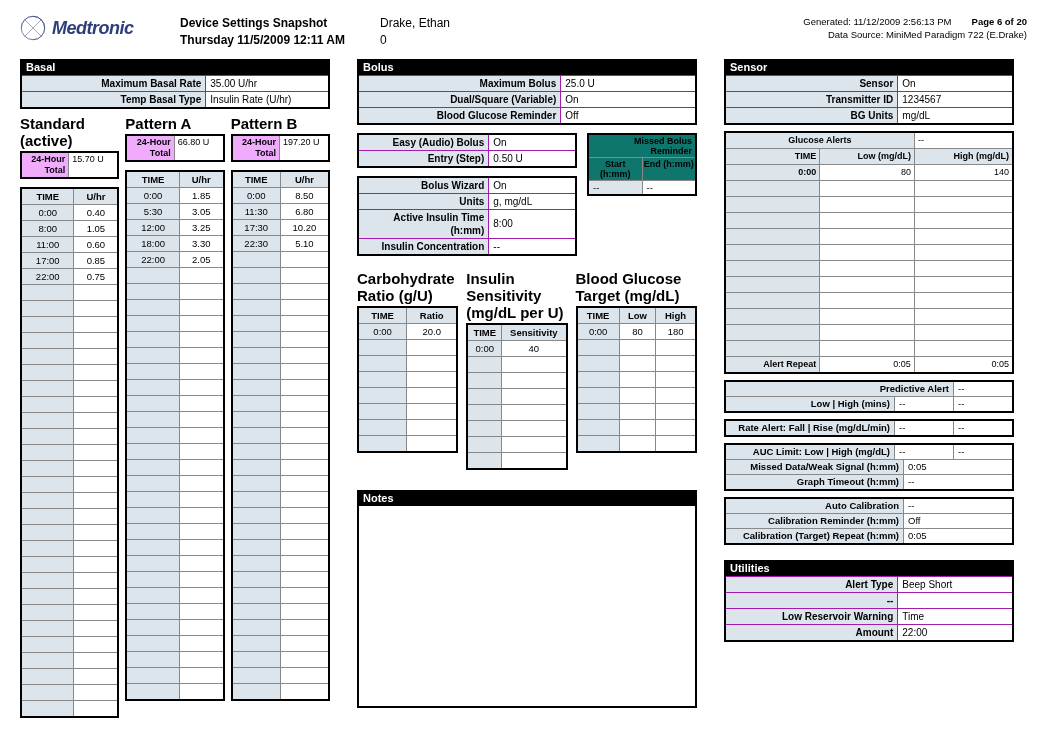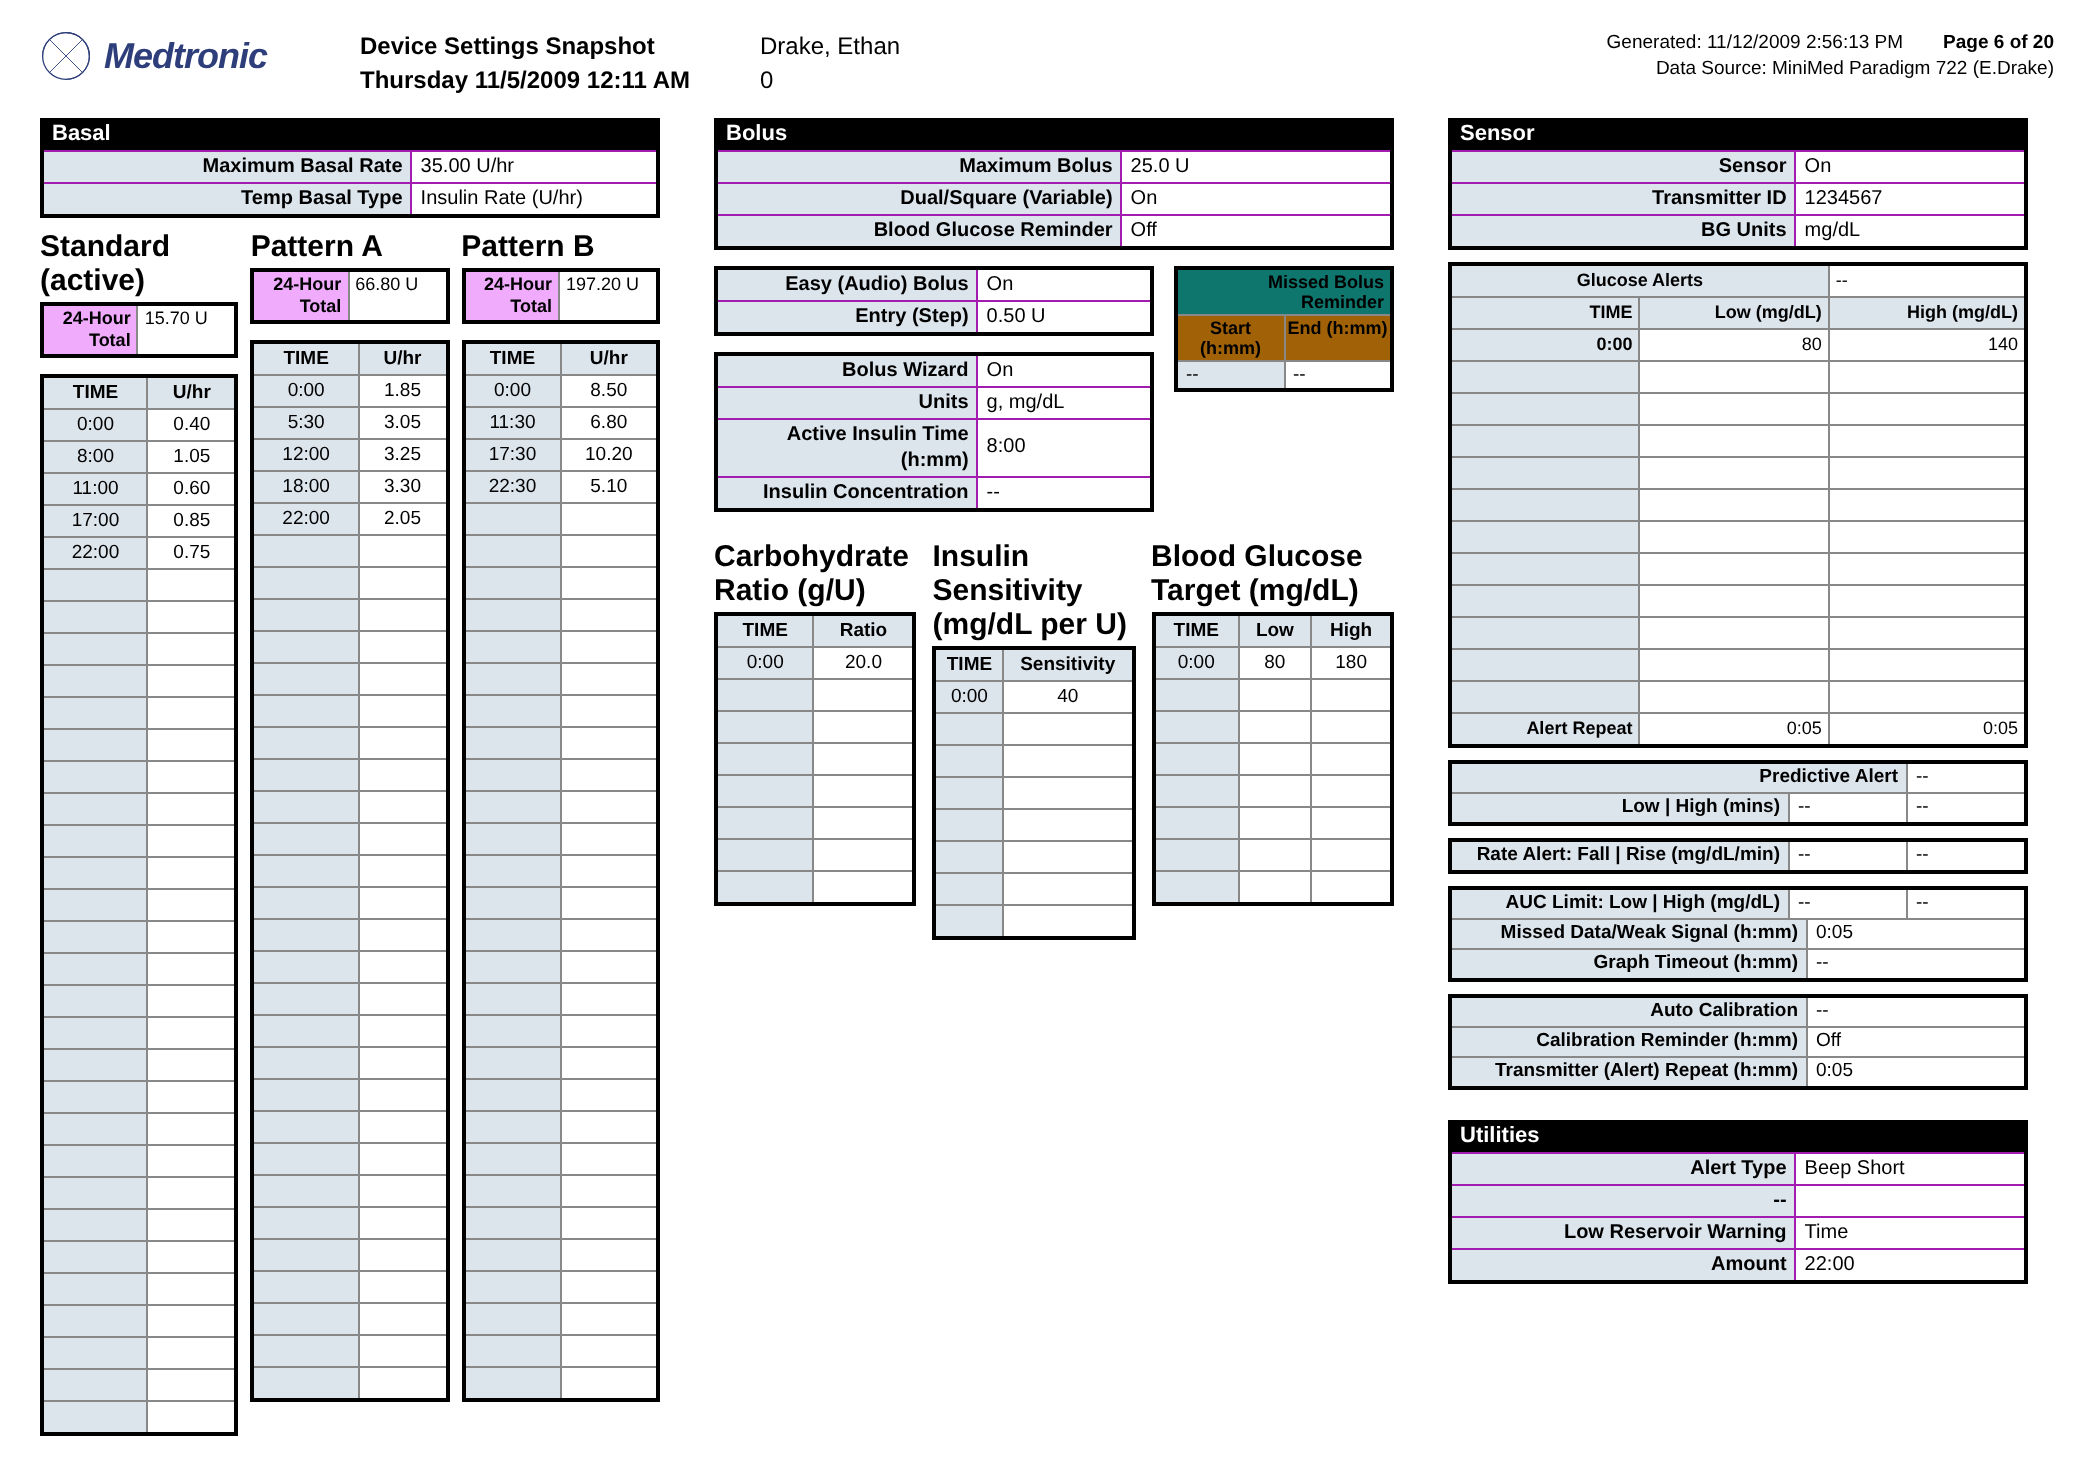--- a/index.html
+++ b/index.html
@@ -40,21 +40,21 @@
 .kv-row .k { flex:1; text-align:right; font-weight:bold; background:#dce4ec; padding:1px 4px; border-right:1px solid #888; font-size:9.5px; line-height:12px; }
 .kv-row .v { width:50px; text-align:left; padding:1px 4px; font-size:9.5px; }
 .kv-row .v2 { width:50px; text-align:left; padding:1px 4px; border-left:1px solid #888; font-size:9.5px; }
 .sensor-alert-table { border:2px solid #000; border-collapse:collapse; width:100%; margin-top:6px; }
 .sensor-alert-table th, .sensor-alert-table td { border:1px solid #888; padding:1px 3px; font-size:9px; height:13px; }
 .sensor-alert-table .k { background:#dce4ec; text-align:right; font-weight:bold; }
 .missed-bolus { border:2px solid #000; }
 .missed-bolus .hdr { display:flex; }
 .missed-bolus .hdr .k { flex:1; text-align:right; font-weight:bold; background:#0f766e; padding:1px 3px; font-size:9px; line-height:10px; }
 .missed-bolus .cols { display:flex; border-top:1px solid #888; }
-.missed-bolus .cols div { flex:1; background:#a16207; text-align:center; font-weight:bold; font-size:9px; padding:1px; line-height:10px; }
+.missed-bolus .cols div { flex:1; background:#0f766e; text-align:center; font-weight:bold; font-size:9px; padding:1px; line-height:10px; }
 .missed-bolus .cols div:first-child { border-right:1px solid #888; }
 .missed-bolus .vals { display:flex; border-top:1px solid #888; }
 .missed-bolus .vals div { flex:1; text-align:left; padding:1px 4px; font-size:9.5px; }
 .missed-bolus .vals div:first-child { border-right:1px solid #888; background:#dce4ec; }
 </style>
 </head>
 <body>
 
 <div class="header">
   <div class="logo-block">
@@ -738,20 +738,24 @@
               <tr class="empty">
                 <td>&nbsp;</td>
                 <td></td>
                 <td></td>
               </tr>
             </tbody>
           </table>
       </div>
     </div>
 
+    <div style="margin-top:20px;">
+      <div class="section-header">Notes</div>
+      <div class="notes-box"></div>
+    </div>
   </div>
 
   <div class="col3">
     <div class="section-header">Sensor</div>
     <table class="kv-table">
       <tbody>
           <tr>
             <td class="k">Sensor</td>
             <td class="v">On</td>
           </tr>
@@ -881,21 +885,21 @@
     <div class="kv-section">
       <div class="kv-row">
           <div class="k">Auto Calibration</div>
           <div class="v" style="width:100px;">--</div>
         </div>
       <div class="kv-row">
           <div class="k">Calibration Reminder (h:mm)</div>
           <div class="v" style="width:100px;">Off</div>
         </div>
       <div class="kv-row">
-          <div class="k">Transmitter (Alert) Repeat (h:mm)</div>
+          <div class="k">Calibration (Target) Repeat (h:mm)</div>
           <div class="v" style="width:100px;">0:05</div>
         </div>
     </div>
 
     <div style="margin-top:15px;">
       <div class="section-header">Utilities</div>
       <table class="kv-table">
         <tbody>
             <tr>
               <td class="k">Alert Type</td>

